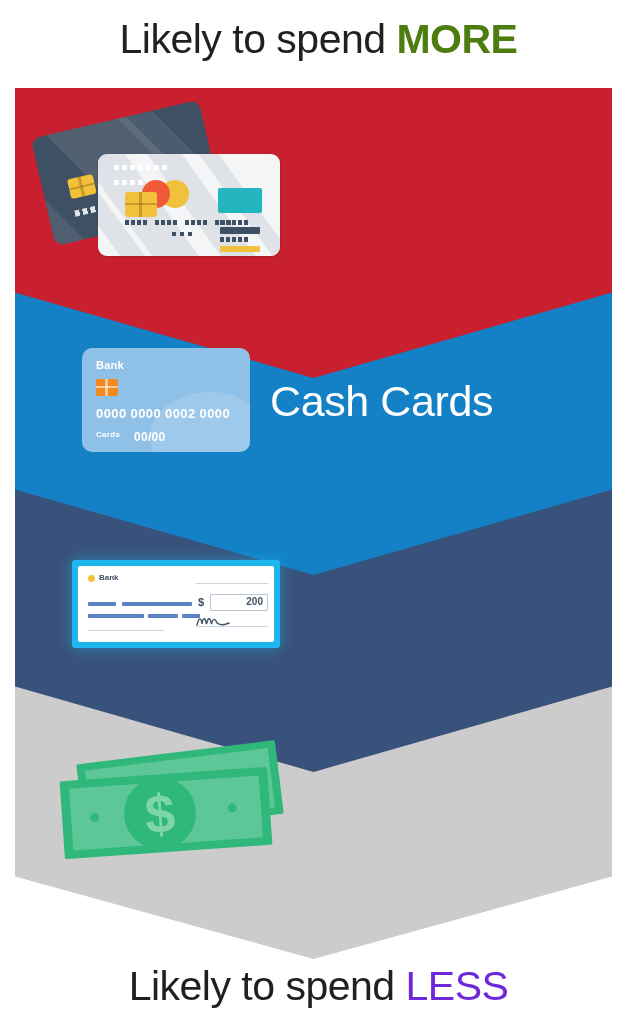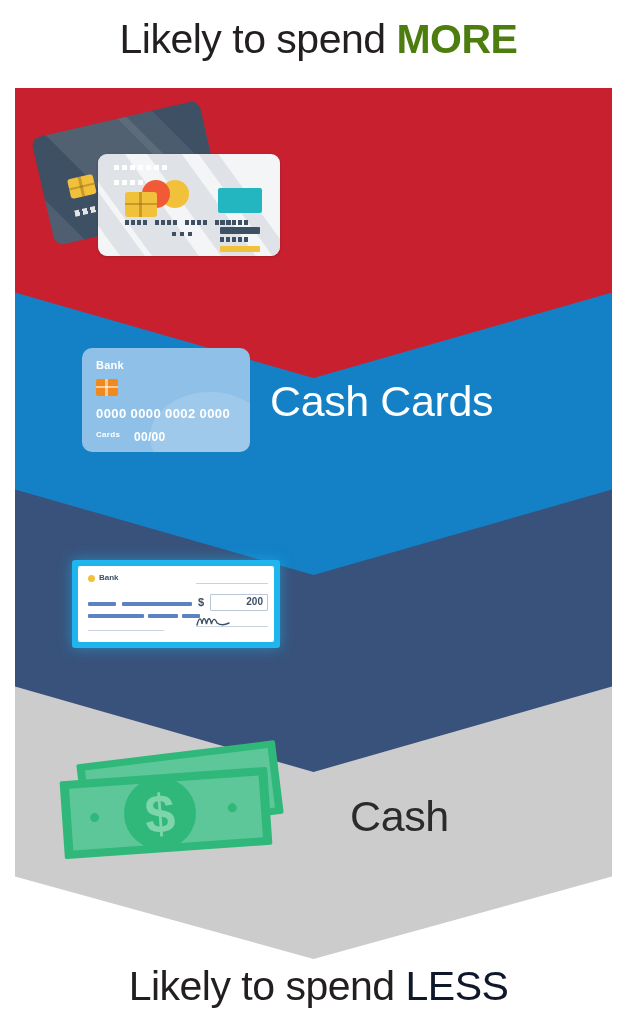--- a/index.html
+++ b/index.html
@@ -536,34 +536,33 @@
           <path d="M1 11 C3 3, 5 3, 6 10 C7 3, 9 3, 10.5 10 C12 3, 14 3, 15.5 10 C17 4, 19 4, 21 9 C24 11, 29 11, 33 9" fill="none" stroke="#3e5063" stroke-width="1.4" stroke-linecap="round"></path>
         </svg>
       </div>
     </div>
 
     <div class="band" id="band-cash">
       <div class="band-shape"></div>
     </div>
     <div class="band band-shadow" id="shadow-cash"></div>
 
-    <div class="band-label label-dark" id="label-cash">Cash</div>
 
     <div class="art" id="art-cash">
       <div class="bill bill-back">
         <div class="inner"></div>
       </div>
       <div class="bill bill-front">
         <div class="inner"></div>
         <div class="pip left"></div>
         <div class="pip right"></div>
         <div class="circle"></div>
         <div class="dollar">$</div>
       </div>
     </div>
 
   </div>
 
   <div class="headline" id="headline-bottom">
-    <span class="plain">Likely to spend </span><span class="accent-less" style="color:#0f172a">LESS</span>
+    <span class="plain">Likely to spend </span><span class="accent-less" style="color:#6d28d9">LESS</span>
   </div>
 
 </div>
 
 </body></html>

